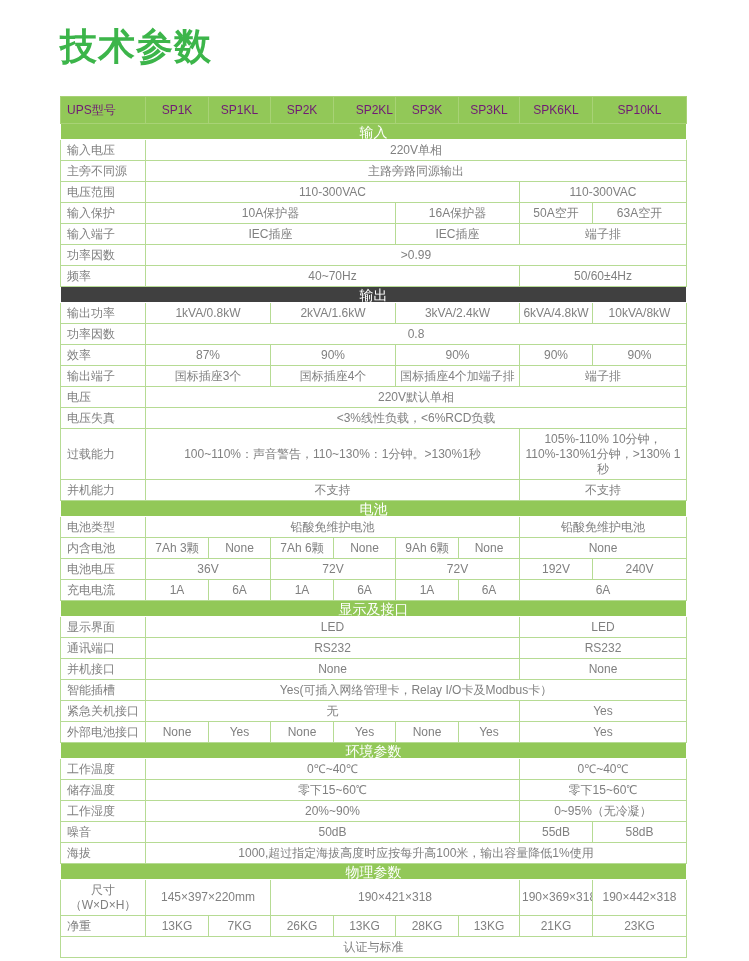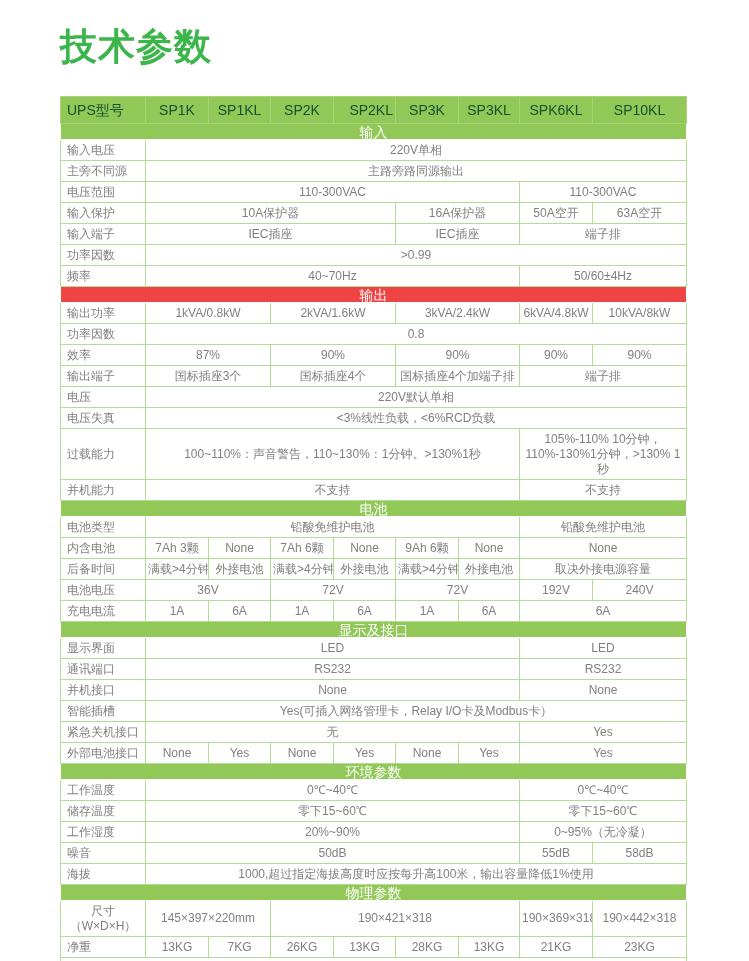--- a/index.html
+++ b/index.html
@@ -5,21 +5,21 @@
   html,body{margin:0;padding:0;background:#ffffff;}
   body{width:749px;height:961px;font-family:"Liberation Sans",sans-serif;overflow:hidden;}
   .page{padding:16px 0 0 60px;}
   .page-title{font-size:37px;font-weight:bold;letter-spacing:1px;margin:6px 0 24px 0;}
   table.spec{border-collapse:collapse;table-layout:fixed;width:626px;}
   table.spec td, table.spec th{border:1px solid #b6db94;font-size:12px;color:#808080;
     text-align:center;padding:2.5px 2px;line-height:15px;overflow:hidden;white-space:nowrap;}
   table.spec td.wrap{white-space:normal;}
   table.spec td.label-col{ text-align:left;padding-left:6px;white-space:nowrap;}
   table.spec td.label-center{text-align:center;padding-left:2px;white-space:normal;}
-  tr.model-header th{color:#14532d;font-weight:normal;font-size:14px;height:21px;
+  tr.model-header th{color:#701a75;font-weight:normal;font-size:12px;height:21px;
     border:1px solid #a8d276;}
   tr.model-header th.label-col{text-align:left;padding-left:6px;}
   tr.section-row td{color:#ffffff;border:1px solid #ffffff;height:11px;line-height:12px;
     padding:1.5px 0;font-size:14px;}
   td.full-label{text-align:left;padding-left:6px;background:#ffffff;}
 </style>
 </head>
 <body>
 
 <div class="page">
@@ -80,21 +80,21 @@
         <tr>
           <td class="label-col">功率因数</td>
           <td colspan="8">&gt;0.99</td>
         </tr>
         <tr>
           <td class="label-col">频率</td>
           <td colspan="6">40~70Hz</td>
           <td colspan="2">50/60±4Hz</td>
         </tr>
         <tr class="section-row">
-          <td colspan="9" style="background: #ef4444;">输出</td>
+          <td colspan="9" style="background: #404040;">输出</td>
         </tr>
         <tr>
           <td class="label-col">输出功率</td>
           <td colspan="2">1kVA/0.8kW</td>
           <td colspan="2">2kVA/1.6kW</td>
           <td colspan="2">3kVA/2.4kW</td>
           <td colspan="1">6kVA/4.8kW</td>
           <td colspan="1">10kVA/8kW</td>
         </tr>
         <tr>
@@ -144,30 +144,20 @@
         </tr>
         <tr>
           <td class="label-col">内含电池</td>
           <td colspan="1">7Ah 3颗</td>
           <td colspan="1">None</td>
           <td colspan="1">7Ah 6颗</td>
           <td colspan="1">None</td>
           <td colspan="1">9Ah 6颗</td>
           <td colspan="1">None</td>
           <td colspan="2">None</td>
-        </tr>
-        <tr>
-          <td class="label-col">后备时间</td>
-          <td colspan="1">满载&gt;4分钟</td>
-          <td colspan="1">外接电池</td>
-          <td colspan="1">满载&gt;4分钟</td>
-          <td colspan="1">外接电池</td>
-          <td colspan="1">满载&gt;4分钟</td>
-          <td colspan="1">外接电池</td>
-          <td colspan="2">取决外接电源容量</td>
         </tr>
         <tr>
           <td class="label-col">电池电压</td>
           <td colspan="2">36V</td>
           <td colspan="2">72V</td>
           <td colspan="2">72V</td>
           <td colspan="1">192V</td>
           <td colspan="1">240V</td>
         </tr>
         <tr>

